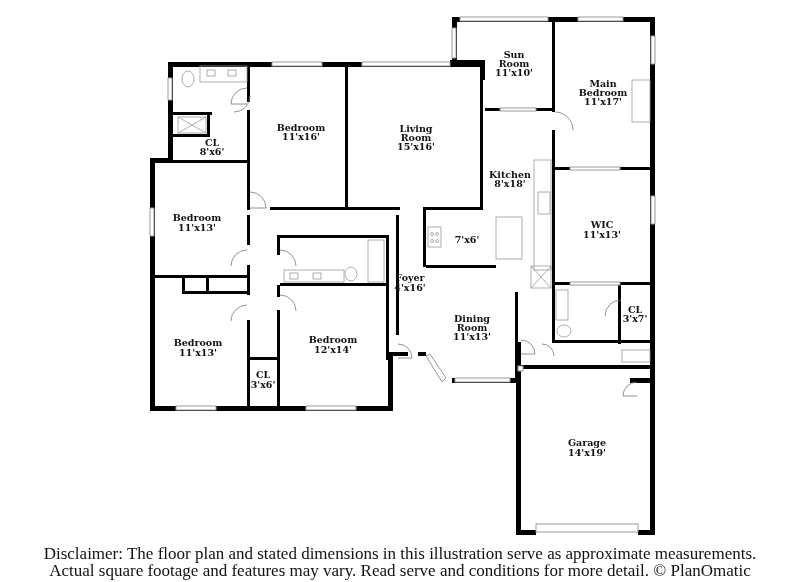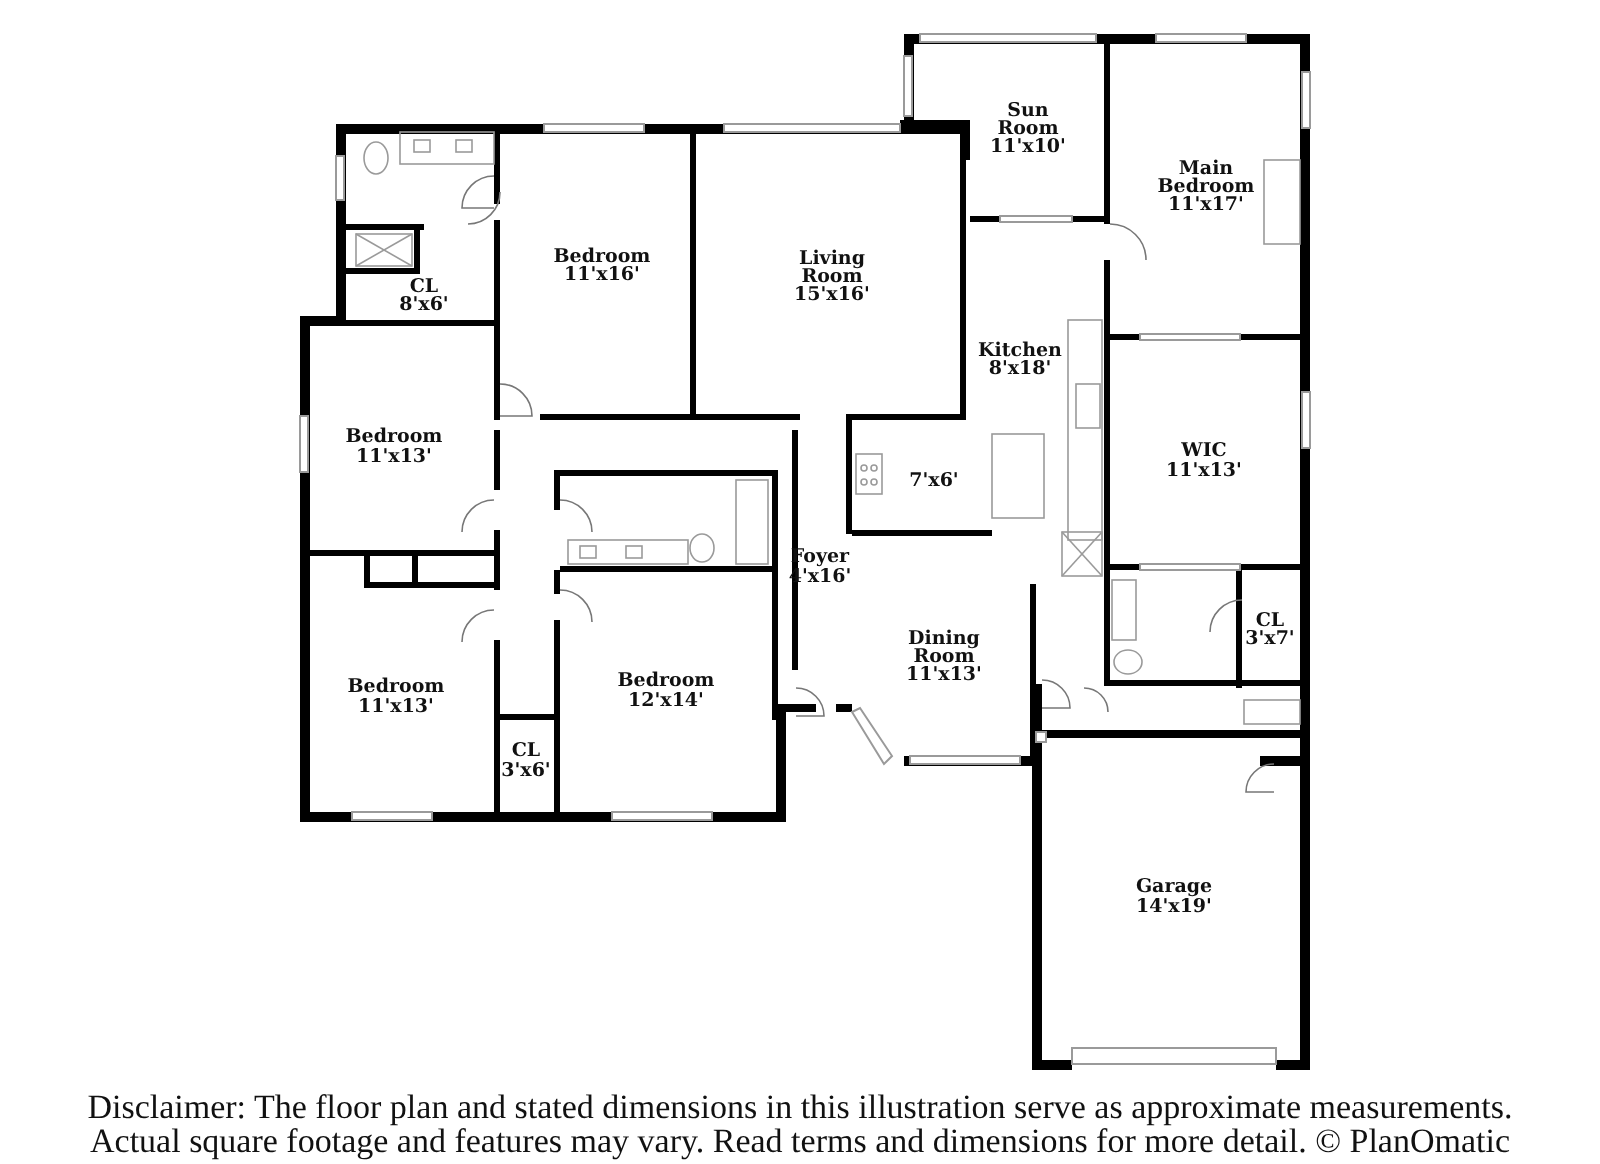--- a/index.html
+++ b/index.html
@@ -224,13 +224,13 @@
       <text class="lbl" x="263" y="388">3'x6'</text>
     </g>
     <g>
       <text class="lbl" x="587" y="446">Garage</text>
       <text class="lbl" x="587" y="456">14'x19'</text>
     </g>
   </g>
 </svg>
 
 <div class="disc" id="disc1">Disclaimer: The floor plan and stated dimensions in this illustration serve as approximate measurements.</div>
-<div class="disc" id="disc2">Actual square footage and features may vary. Read terms and dimensions for more detail. © PlanOmatic</div>
+<div class="disc" id="disc2">Actual square footage and features may vary. Read serve and conditions for more detail. © PlanOmatic</div>
 
 </body></html>

